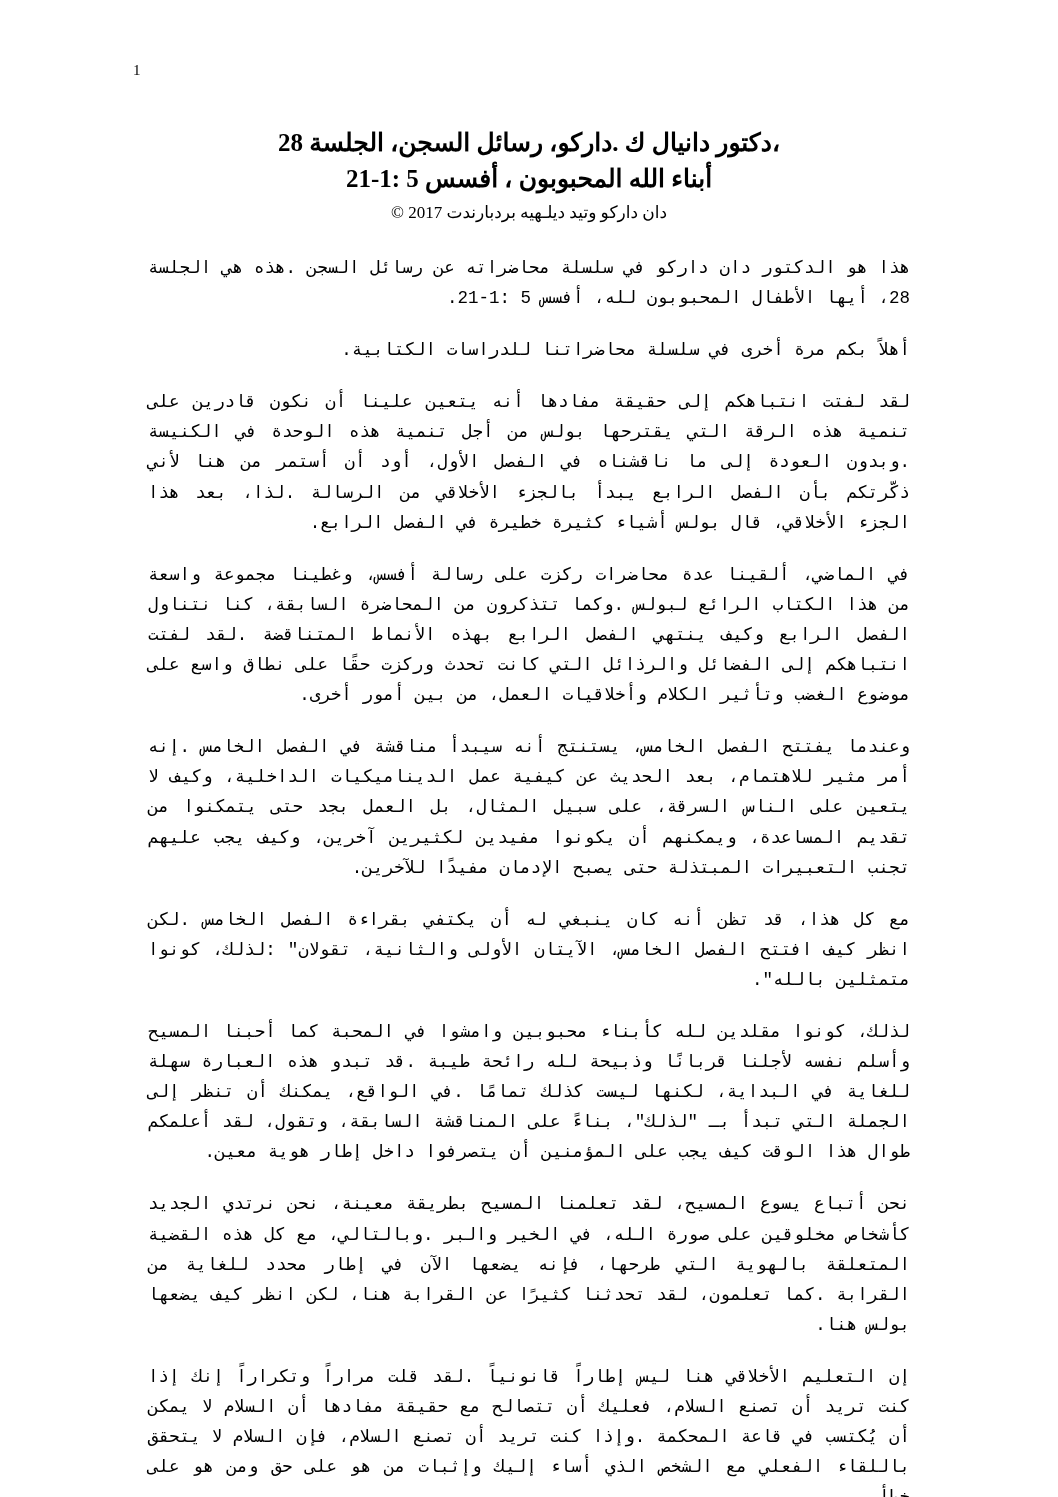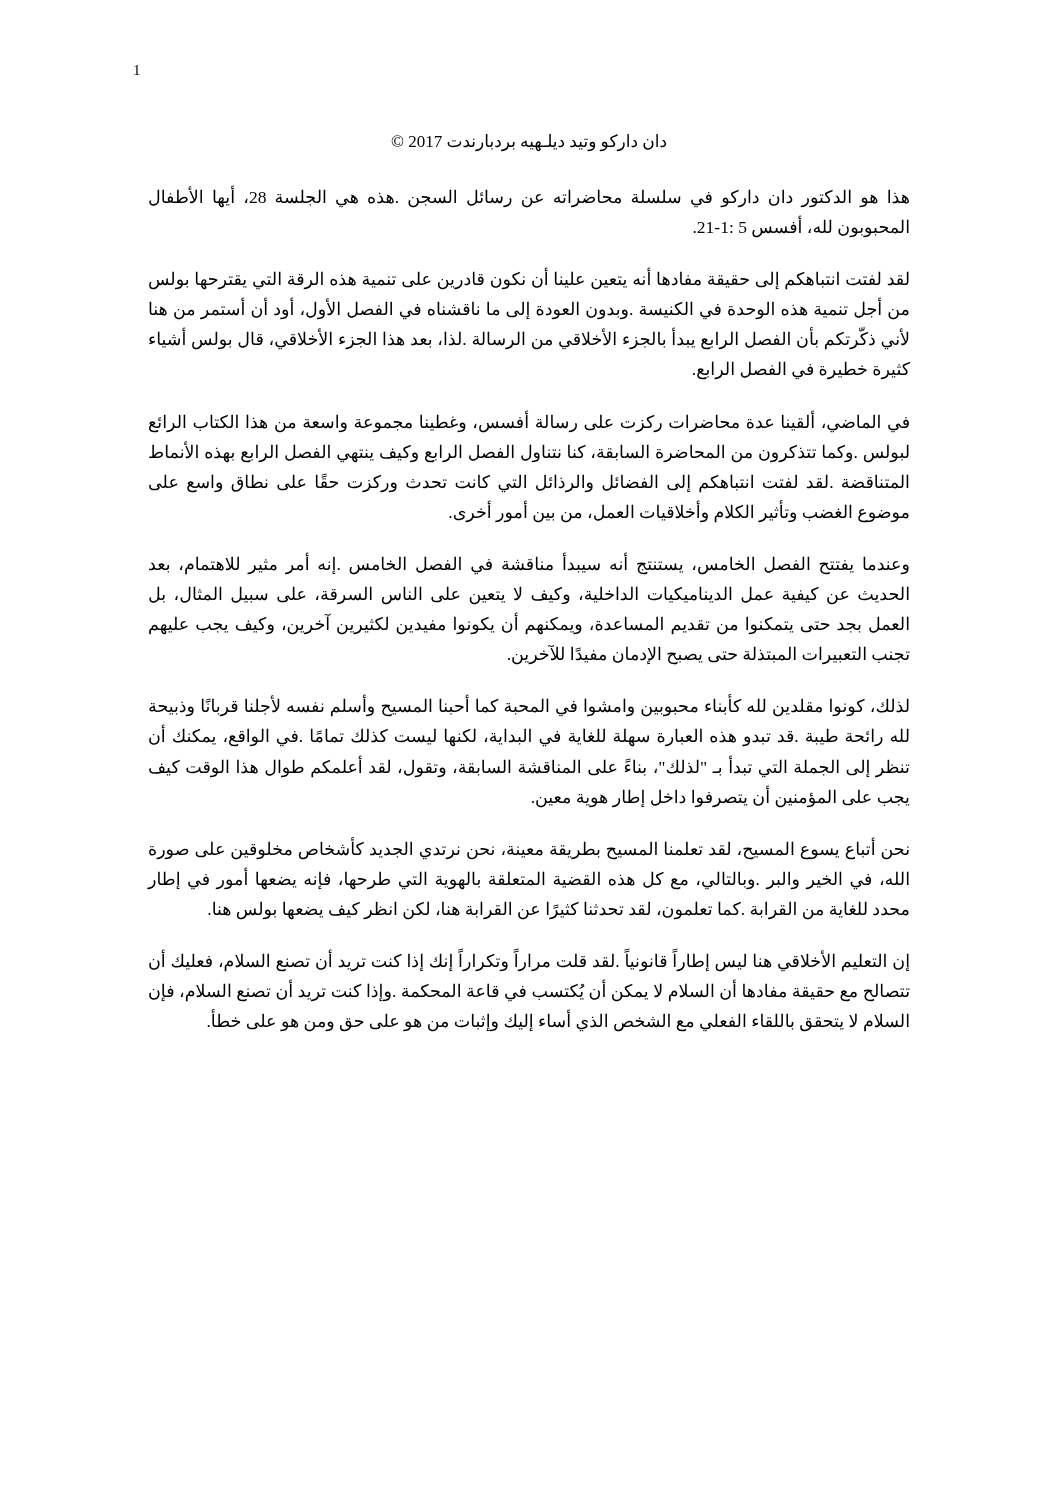--- a/index.html
+++ b/index.html
@@ -50,21 +50,21 @@
     display: block;
   }
   .doc-subtitle {
     font-family: "Liberation Serif", "DejaVu Serif", serif;
     font-size: 17px;
     text-align: center;
     margin: 6px 0 0 0;
     color: #000;
   }
   .body-para {
-    font-family: Liberation Serif, serif;
+    font-family: Liberation Mono, monospace;
     font-size: 17.5px;
     line-height: 1.72;
     margin: 0 0 22px 0;
     text-align: justify;
     text-justify: inter-word;
     color: #000;
   }
   .paras {
     margin-top: 30px;
   }
@@ -74,41 +74,51 @@
 </style>
 </head>
 <body>
 
 <div class="page">
 
   <div class="page-number">1</div>
 
   <div class="content">
 
+    <h1 class="doc-title">
+      <span class="line">،دكتور دانيال ك .داركو، رسائل السجن، الجلسة 28</span>
+      <span class="line">أبناء الله المحبوبون ، أفسس 5 :1-21</span>
+    </h1>
 
     <div class="doc-subtitle">دان داركو وتيد ديلـهيه بردبارندت 2017 ©</div>
 
     <div class="paras">
       <div class="para-wrap">
         <p class="body-para">هذا هو الدكتور دان داركو في سلسلة محاضراته عن رسائل السجن .هذه هي الجلسة 28، أيها الأطفال المحبوبون لله، أفسس 5 :1-21.</p>
+      </div>
+      <div class="para-wrap">
+        <p class="body-para">أهلاً بكم مرة أخرى في سلسلة محاضراتنا للدراسات الكتابية.</p>
       </div>
       <div class="para-wrap">
         <p class="body-para">لقد لفتت انتباهكم إلى حقيقة مفادها أنه يتعين علينا أن نكون قادرين على تنمية هذه الرقة التي يقترحها بولس من أجل تنمية هذه الوحدة في الكنيسة .وبدون العودة إلى ما ناقشناه في الفصل الأول، أود أن أستمر من هنا لأني ذكّرتكم بأن الفصل الرابع يبدأ بالجزء الأخلاقي من الرسالة .لذا، بعد هذا الجزء الأخلاقي، قال بولس أشياء كثيرة خطيرة في الفصل الرابع.</p>
       </div>
       <div class="para-wrap">
         <p class="body-para">في الماضي، ألقينا عدة محاضرات ركزت على رسالة أفسس، وغطينا مجموعة واسعة من هذا الكتاب الرائع لبولس .وكما تتذكرون من المحاضرة السابقة، كنا نتناول الفصل الرابع وكيف ينتهي الفصل الرابع بهذه الأنماط المتناقضة .لقد لفتت انتباهكم إلى الفضائل والرذائل التي كانت تحدث وركزت حقًا على نطاق واسع على موضوع الغضب وتأثير الكلام وأخلاقيات العمل، من بين أمور أخرى.</p>
       </div>
       <div class="para-wrap">
         <p class="body-para">وعندما يفتتح الفصل الخامس، يستنتج أنه سيبدأ مناقشة في الفصل الخامس .إنه أمر مثير للاهتمام، بعد الحديث عن كيفية عمل الديناميكيات الداخلية، وكيف لا يتعين على الناس السرقة، على سبيل المثال، بل العمل بجد حتى يتمكنوا من تقديم المساعدة، ويمكنهم أن يكونوا مفيدين لكثيرين آخرين، وكيف يجب عليهم تجنب التعبيرات المبتذلة حتى يصبح الإدمان مفيدًا للآخرين.</p>
       </div>
       <div class="para-wrap">
+        <p class="body-para">مع كل هذا، قد تظن أنه كان ينبغي له أن يكتفي بقراءة الفصل الخامس .لكن انظر كيف افتتح الفصل الخامس، الآيتان الأولى والثانية، تقولان" :لذلك، كونوا متمثلين بالله".</p>
+      </div>
+      <div class="para-wrap">
         <p class="body-para">لذلك، كونوا مقلدين لله كأبناء محبوبين وامشوا في المحبة كما أحبنا المسيح وأسلم نفسه لأجلنا قربانًا وذبيحة لله رائحة طيبة .قد تبدو هذه العبارة سهلة للغاية في البداية، لكنها ليست كذلك تمامًا .في الواقع، يمكنك أن تنظر إلى الجملة التي تبدأ بـ "لذلك"، بناءً على المناقشة السابقة، وتقول، لقد أعلمكم طوال هذا الوقت كيف يجب على المؤمنين أن يتصرفوا داخل إطار هوية معين.</p>
       </div>
       <div class="para-wrap">
-        <p class="body-para">نحن أتباع يسوع المسيح، لقد تعلمنا المسيح بطريقة معينة، نحن نرتدي الجديد كأشخاص مخلوقين على صورة الله، في الخير والبر .وبالتالي، مع كل هذه القضية المتعلقة بالهوية التي طرحها، فإنه يضعها أمور في إطار محدد للغاية من القرابة .كما تعلمون، لقد تحدثنا كثيرًا عن القرابة هنا، لكن انظر كيف يضعها بولس هنا.</p>
+        <p class="body-para">نحن أتباع يسوع المسيح، لقد تعلمنا المسيح بطريقة معينة، نحن نرتدي الجديد كأشخاص مخلوقين على صورة الله، في الخير والبر .وبالتالي، مع كل هذه القضية المتعلقة بالهوية التي طرحها، فإنه يضعها الآن في إطار محدد للغاية من القرابة .كما تعلمون، لقد تحدثنا كثيرًا عن القرابة هنا، لكن انظر كيف يضعها بولس هنا.</p>
       </div>
       <div class="para-wrap">
         <p class="body-para">إن التعليم الأخلاقي هنا ليس إطاراً قانونياً .لقد قلت مراراً وتكراراً إنك إذا كنت تريد أن تصنع السلام، فعليك أن تتصالح مع حقيقة مفادها أن السلام لا يمكن أن يُكتسب في قاعة المحكمة .وإذا كنت تريد أن تصنع السلام، فإن السلام لا يتحقق باللقاء الفعلي مع الشخص الذي أساء إليك وإثبات من هو على حق ومن هو على خطأ.</p>
       </div>
     </div>
 
   </div>
 </div>
 
 </body></html>

